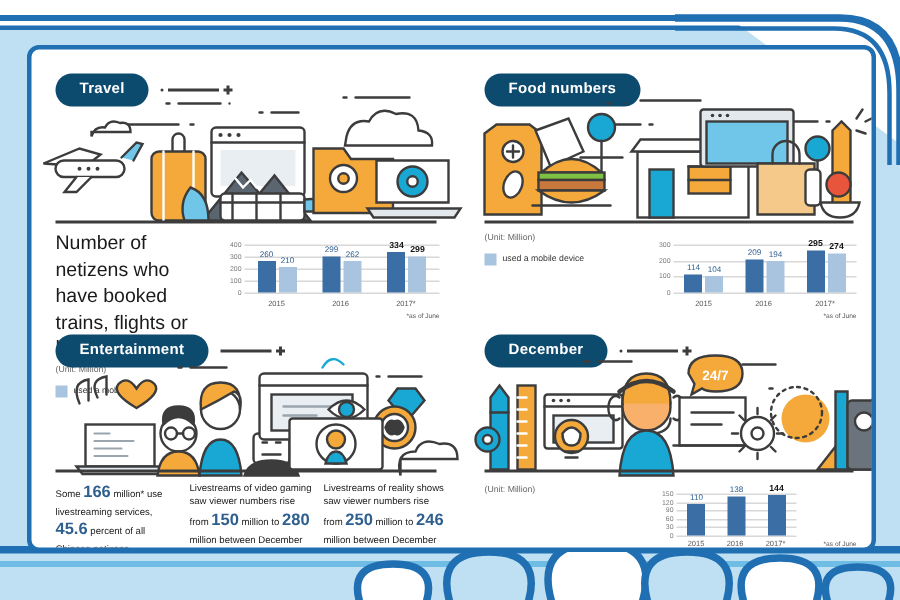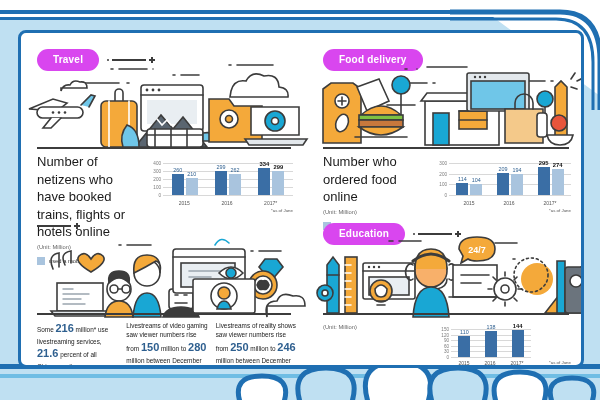--- a/index.html
+++ b/index.html
@@ -45,21 +45,21 @@
 
   
   .quad { position: absolute; }
   .q-tl { left: 2px;   top: 2px;   width: 282px; height: 172px; }
   .q-tr { left: 288px; top: 2px;   width: 274px; height: 172px; }
   .q-bl { left: 2px;   top: 176px; width: 282px; height: 160px; }
   .q-br { left: 288px; top: 176px; width: 274px; height: 160px; }
 
   .pill {
     display: inline-block;
-    background: #d946ef;
+    background: #0c4a6e;
     color: #ffffff;
     font-size: 10px;
     font-weight: bold;
     padding: 5px 16px 6px 16px;
     border-radius: 11px;
     letter-spacing: .2px;
   }
   .pill-row { position: absolute; left: 14px; top: 14px; display: flex; align-items: center; gap: 8px; }
   .tick-deco { display: flex; align-items: center; gap: 3px; }
   .tick-deco i { display: block; background: #3c3c3c; }
@@ -265,21 +265,21 @@
             <span class="xlab">2016</span>
             <span class="xlab">2017*</span>
           </div>
           <span class="asof" style="right:2px;bottom:-6px">*as of June</span>
         </div>
       </div>
     </div>
 
     <div class="quad q-tr">
       <div class="pill-row">
-        <span class="pill">Food delivery</span>
+        <span class="pill">Food numbers</span>
       </div>
 
       <div class="illus">
         <svg width="274" height="92" viewBox="0 0 274 92">
           <g stroke="#3c3c3c" stroke-width="1.6" fill="none" stroke-linecap="round">
             <path d="M96 8 h2 M108 8 l0 0 M118 6 h40"></path>
             <path d="M88 22 h2 M96 22 h22 M124 22 h2"></path>
             <path d="M204 22 h2 M212 20 h24 M242 20 h2"></path>
 
             <path d="M14 28 l8 -6 h22 l8 6 v54 h-38z" fill="#f4a93a"></path>
@@ -321,21 +321,20 @@
             <circle cx="250" cy="62" r="8" fill="#e8553c"></circle>
             <path d="M238 74 h26 q-2 10 -13 10 q-11 0 -13 -10z" fill="#fff"></path>
             <path d="M262 18 l4 -6 M268 20 l6 -3 M262 26 l6 2"></path>
           </g>
         </svg>
         <div class="ground"></div>
       </div>
 
       <div class="info-row">
         <div class="info-col">
-          <div class="info-title">Number who ordered food online</div>
           <div class="info-unit">(Unit: Million)</div>
           <div class="legend">
             <span class="legend-sw"></span>
             <span class="legend-tx">used a mobile device</span>
           </div>
         </div>
         <div class="chart">
           <div class="chart-plot">
             <div class="gridline" style="top:0%">
                 <span class="ytick">300</span>
@@ -381,20 +380,21 @@
             <span class="xlab">2016</span>
             <span class="xlab">2017*</span>
           </div>
           <span class="asof" style="right:2px;bottom:-6px">*as of June</span>
         </div>
       </div>
     </div>
 
     <div class="quad q-bl">
       <div class="pill-row">
+        <span class="pill">Entertainment</span>
         <span class="tick-deco">
           <i class="t-bar"></i>
             <i class="t-plus"></i>
         </span>
       </div>
 
       <div class="illus" style="top:22px;height:88px">
         <svg width="282" height="88" viewBox="0 0 282 88">
           <g stroke="#3c3c3c" stroke-width="1.6" fill="none" stroke-linecap="round">
 
@@ -445,35 +445,35 @@
             <path d="M194 78 q2 -8 7 -8 q5 0 7 8z" fill="#19a7d4"></path>
 
             <path d="M244 86 q-4 -16 10 -16 q4 -10 16 -5 q12 -2 12 10 h-38z" fill="#fff"></path>
           </g>
         </svg>
         <div class="ground"></div>
       </div>
 
       <div class="ent-cols">
         <div class="ent-col">
-          <span>Some </span><span class="big">216</span><span> million* use livestreaming services, </span><span class="big">21.6</span><span> percent of all Chinese netizens</span>
+          <span>Some </span><span class="big">166</span><span> million* use livestreaming services, </span><span class="big">45.6</span><span> percent of all Chinese netizens</span>
           
         </div>
         <div class="ent-col">
           <span>Livestreams of video gaming saw viewer numbers  rise from </span><span class="big">150</span><span> million to </span><span class="big">280</span><span> million between December 2016 and June</span>
         </div>
         <div class="ent-col">
           <span>Livestreams of reality shows saw viewer numbers rise from </span><span class="big">250</span><span> million to </span><span class="big">246</span><span> million between December 2016 and June</span>
         </div>
       </div>
     </div>
 
     <div class="quad q-br">
       <div class="pill-row">
-        <span class="pill">Education</span>
+        <span class="pill">December</span>
         <span class="tick-deco">
           <i class="t-dot"></i>
             <i class="t-bar"></i>
             <i class="t-plus"></i>
         </span>
       </div>
 
       <div class="illus" style="top:22px;height:88px">
         <svg width="274" height="88" viewBox="0 0 274 88">
           <g stroke="#3c3c3c" stroke-width="1.6" fill="none" stroke-linecap="round">

